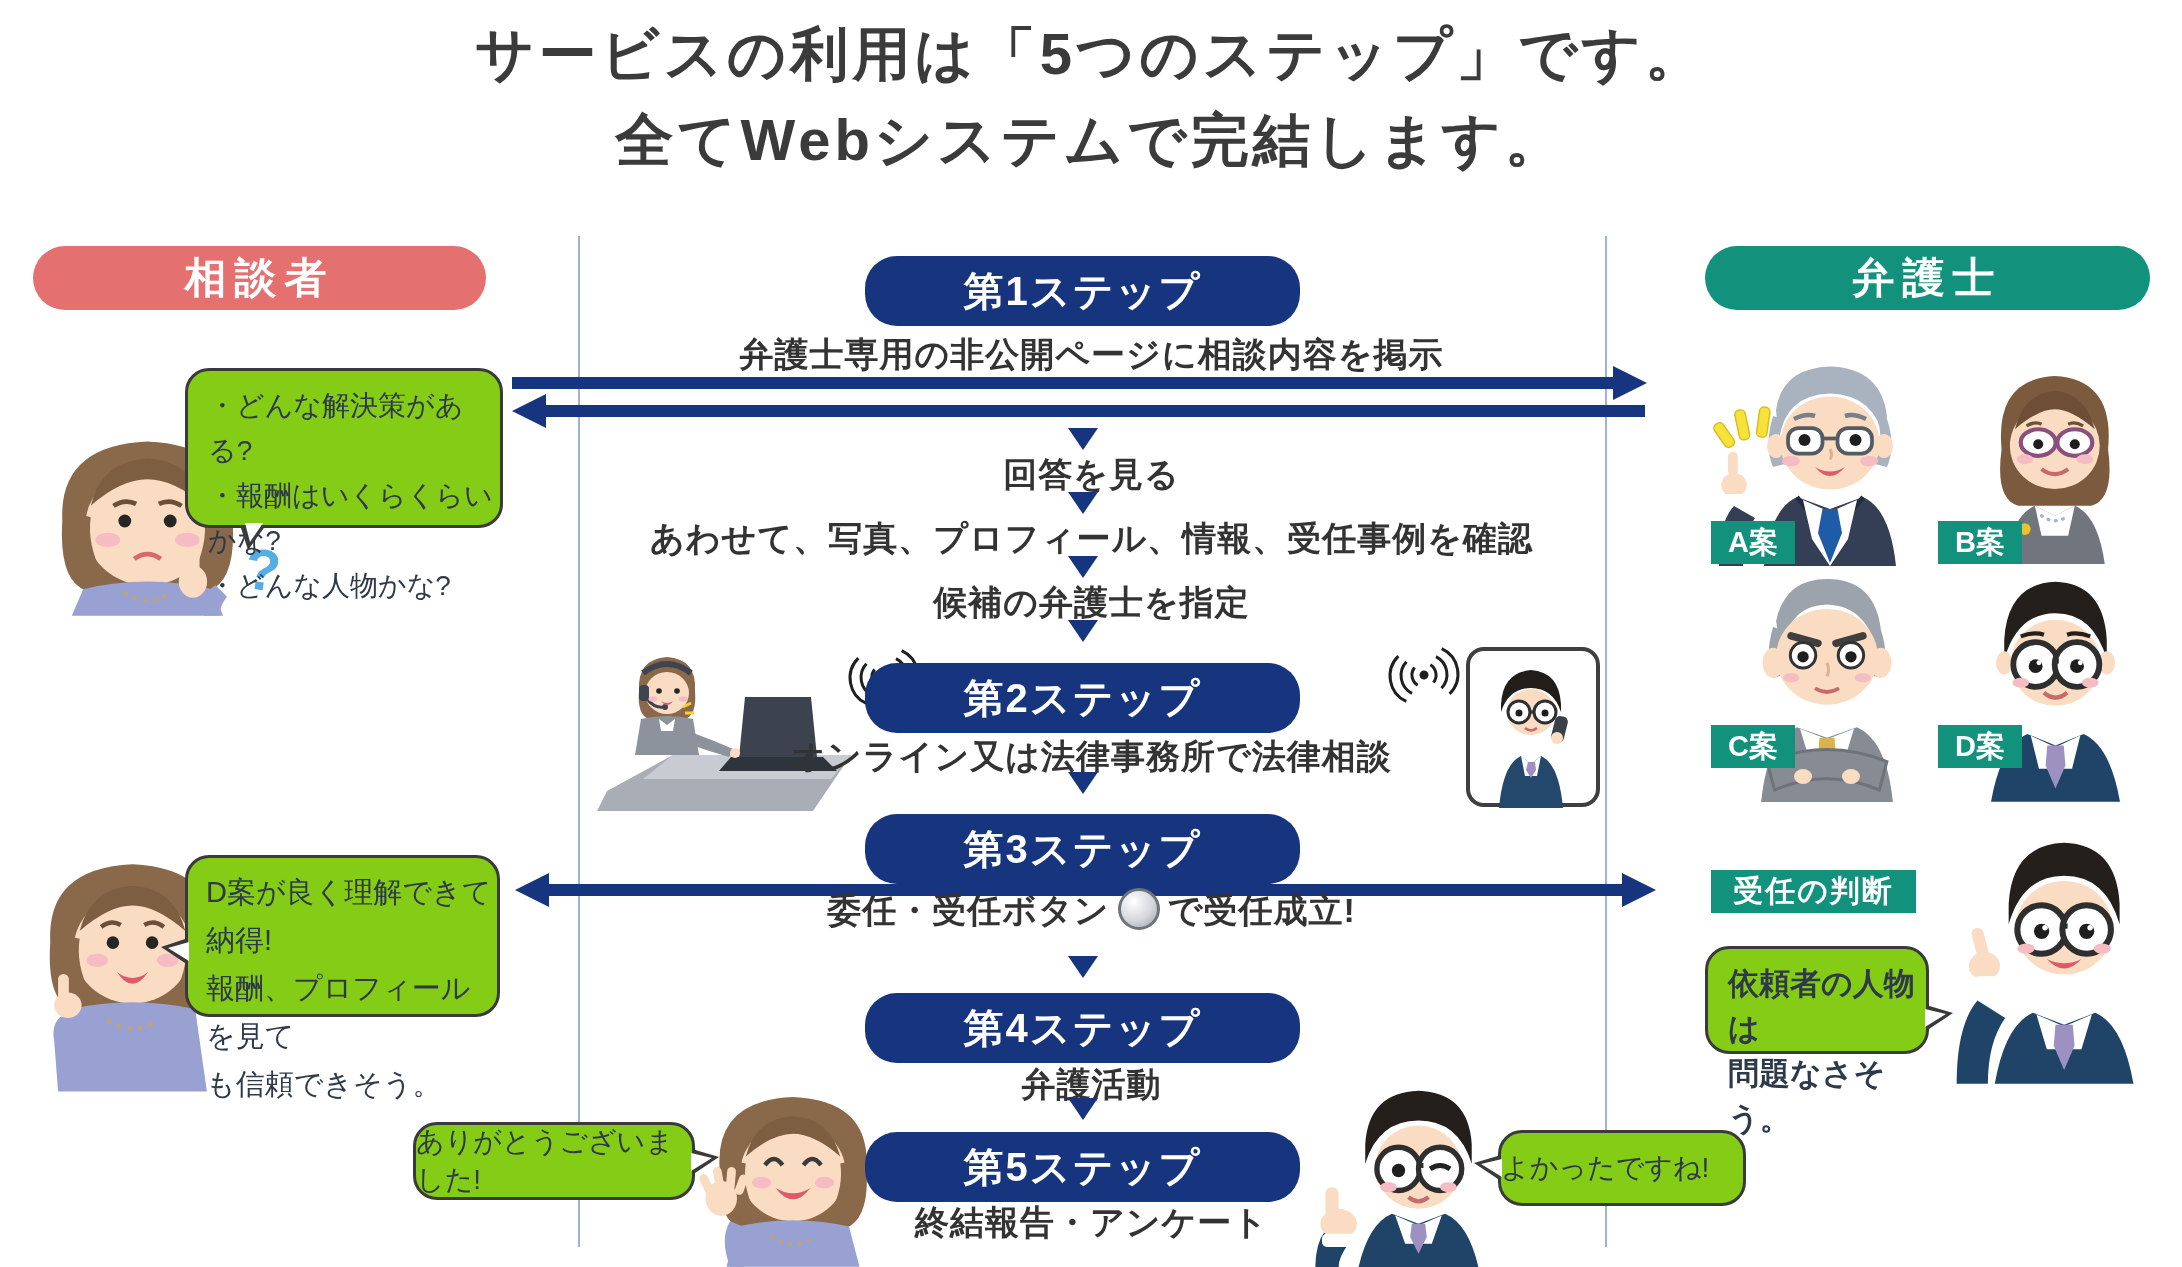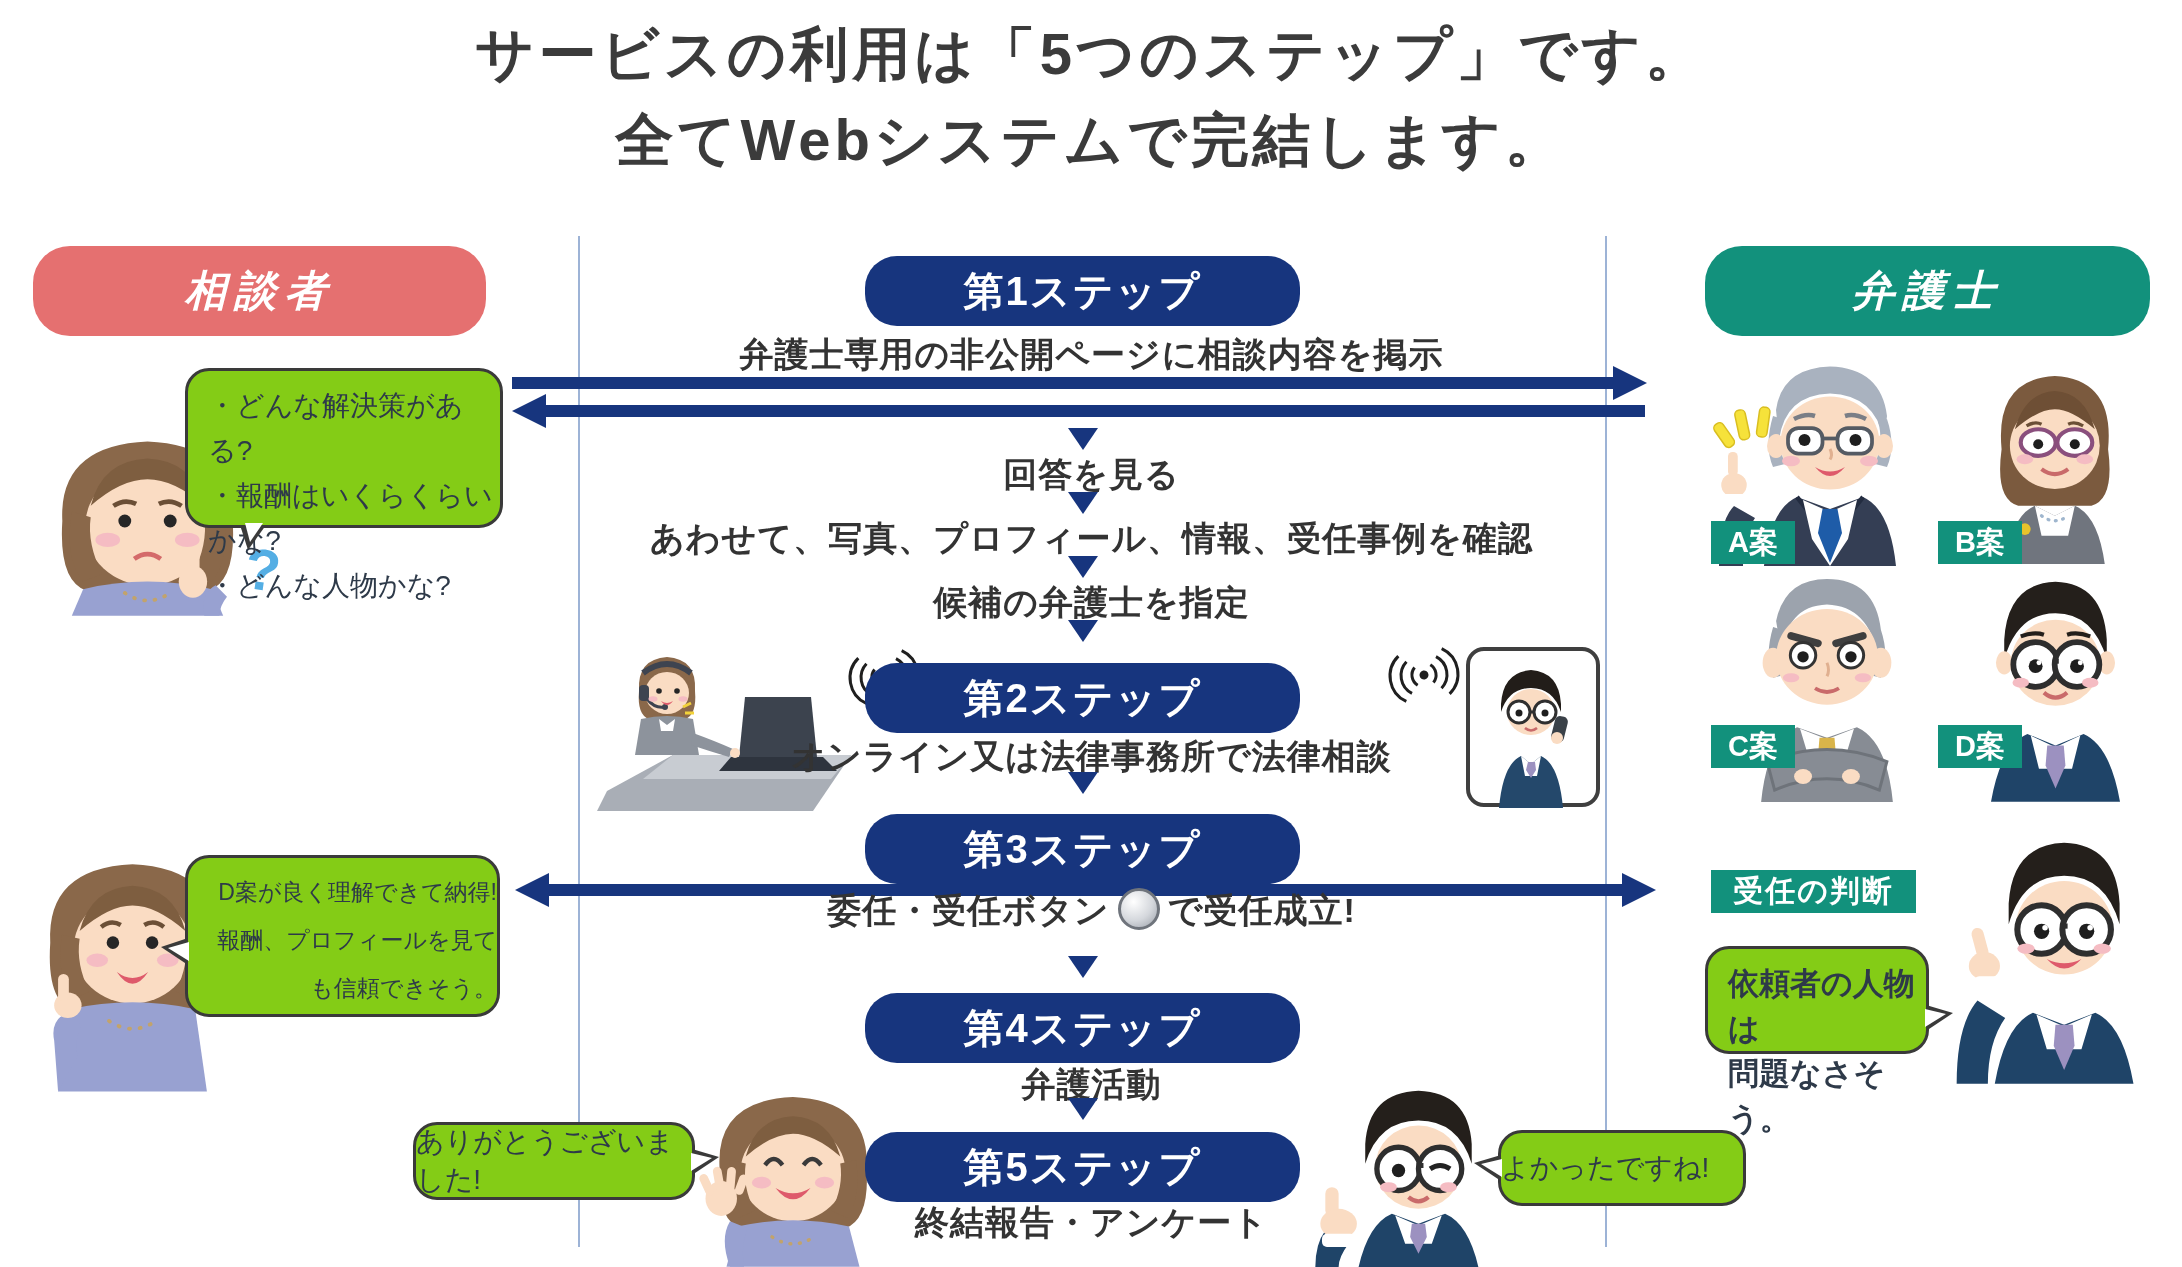--- a/index.html
+++ b/index.html
@@ -2,43 +2,43 @@
 <html><head>
 <meta charset="utf-8">
 <style>
   html,body{margin:0;padding:0;background:#fff;}
   .stage{position:relative;width:2182px;height:1267px;background:#fff;overflow:hidden;
          font-family:"Liberation Sans",sans-serif;color:#333;}
   .title{position:absolute;left:0;width:100%;text-align:center;font-weight:800;color:#3b3b3b;letter-spacing:4px;}
   .t1{top:16px;font-size:58px;}
   .t2{top:102px;font-size:58px;}
   .vline{position:absolute;top:236px;height:1011px;width:2px;background:#9db3d6;}
-  .badge{position:absolute;height:90px;border-radius:37px;color:#fff;font-weight:800;font-size:42px;
-         display:flex;align-items:center;justify-content:center;letter-spacing:8px;font-style:italic;}
+  .badge{position:absolute;height:64px;border-radius:37px;color:#fff;font-weight:800;font-size:42px;
+         display:flex;align-items:center;justify-content:center;letter-spacing:8px;}
   .badge.pink{left:33px;top:246px;width:453px;background:#E57070;}
   .badge.teal{left:1705px;top:246px;width:445px;background:#12917C;}
   .pill{position:absolute;left:865px;width:435px;height:70px;background:#17357E;border-radius:32px;color:#fff;
         font-weight:800;font-size:40px;display:flex;align-items:center;justify-content:center;letter-spacing:2px;margin-top:8px;}
   .s1{top:248px}.s2{top:655px}.s3{top:806px}.s4{top:985px}.s5{top:1124px}
   .desc{position:absolute;left:578px;width:1027px;text-align:center;font-weight:800;color:#333;
         font-size:34px;letter-spacing:1px;}
   .d1{top:332px}.d2{top:734px}.d3{top:888px}.d4{top:1062px}.d5{top:1200px}
   .f1{top:452px}.f2{top:516px}.f3{top:580px}
   .tri{position:absolute;left:1068px;width:0;height:0;border-left:15px solid transparent;
        border-right:15px solid transparent;border-top:22px solid #17357E;}
   .bar{position:absolute;height:12px;background:#17357E;}
   .ah{position:absolute;width:0;height:0;border-top:17px solid transparent;border-bottom:17px solid transparent;}
   .ah.r{border-left:34px solid #17357E;}
   .ah.l{border-right:34px solid #17357E;}
   .bubble{position:absolute;background:#84cc16;border:3px solid #3a3a3a;border-radius:24px;color:#2e3a49;box-sizing:border-box;}
   .bubble:before,.bubble:after{content:"";position:absolute;width:0;height:0;}
   .bq{left:185px;top:368px;width:318px;height:160px;font-size:28px;line-height:45px;padding:12px 0 0 20px;}
   .bq:before{bottom:-25px;left:52px;border-left:8px solid transparent;border-right:18px solid transparent;border-top:25px solid #3a3a3a;}
   .bq:after{bottom:-17px;left:57px;border-left:5px solid transparent;border-right:13px solid transparent;border-top:19px solid #fff;}
-  .bd{left:185px;top:855px;width:315px;height:162px;font-size:23px;line-height:48px;padding:10px 0 0 18px;text-align:right;}
+  .bd{left:185px;top:855px;width:315px;height:162px;font-size:29px;line-height:48px;padding:10px 0 0 18px;}
   .bd:before{left:-27px;top:80px;border-top:9px solid transparent;border-bottom:18px solid transparent;border-right:27px solid #3a3a3a;}
   .bd:after{left:-20px;top:84px;border-top:6px solid transparent;border-bottom:13px solid transparent;border-right:21px solid #fff;}
   .bt{left:413px;top:1122px;width:282px;height:78px;font-size:28px;display:flex;align-items:center;justify-content:center;}
   .bt:before{right:-27px;top:24px;border-top:8px solid transparent;border-bottom:18px solid transparent;border-left:27px solid #3a3a3a;}
   .bt:after{right:-20px;top:28px;border-top:5px solid transparent;border-bottom:13px solid transparent;border-left:21px solid #fff;}
   .br{left:1498px;top:1130px;width:248px;height:76px;font-size:28px;display:flex;align-items:center;}
   .br:before{left:-27px;top:22px;border-top:8px solid transparent;border-bottom:18px solid transparent;border-right:27px solid #3a3a3a;}
   .br:after{left:-20px;top:26px;border-top:5px solid transparent;border-bottom:13px solid transparent;border-right:21px solid #fff;}
   .bj{left:1705px;top:946px;width:224px;height:108px;font-size:31px;line-height:45px;padding:12px 0 0 20px;font-weight:bold;}
   .bj:before{right:-27px;top:56px;border-top:8px solid transparent;border-bottom:18px solid transparent;border-left:27px solid #3a3a3a;}

